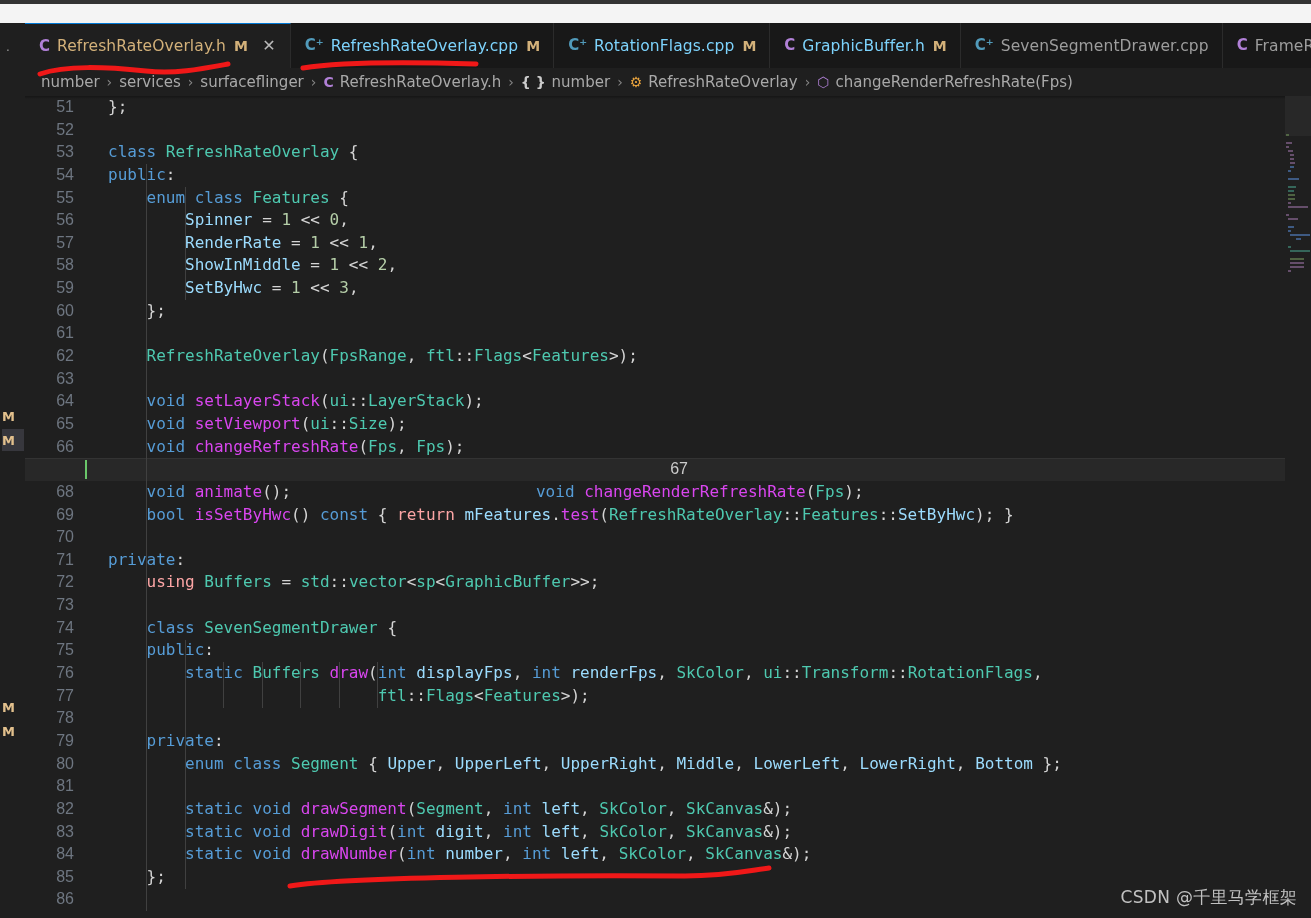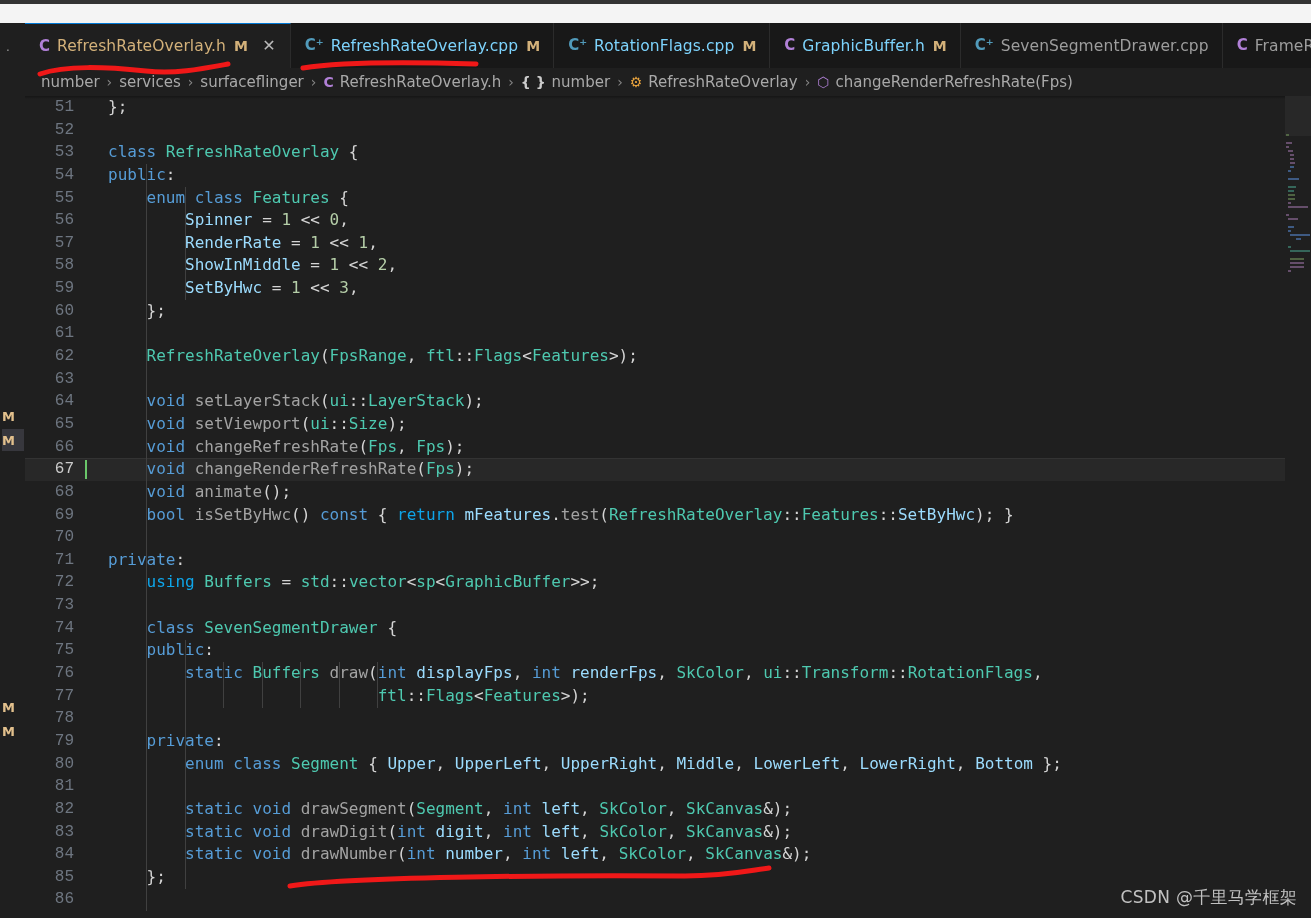--- a/index.html
+++ b/index.html
@@ -108,52 +108,52 @@
     position: absolute; top: 0; left: 0; right: 0; bottom: 0;
     font-family: "DejaVu Sans Mono", "Liberation Mono", monospace;
     font-size: 16px;
     line-height: 22.65px;
     white-space: pre;
   }
   .row {
     position: relative; height: 22.65px;
     display: flex; align-items: center;
   }
-  .row.current { background: #282828; }
+  .row.current { background: #282828; flex-direction: column; }
   .row.current::after {
     content:""; position:absolute; left:0; right:0; top:0; height:1px; background:#333;
   }
   .ln {
     width: 58px; flex: none; text-align: right; padding-right: 9px;
     color: #6e7681; font-size: 16px;
-    font-family: Liberation Mono, monospace;
+    font-family: Liberation Sans, sans-serif;
   }
   .row.current .ln { color: #cccccc; }
   .caret {
     position: absolute; left: 60px; top: 2px; width: 2px; height: 19px;
     background: #6ac76a;
   }
   .code {
     padding-left: 25px;
     color: #cccccc;
     font-family: "DejaVu Sans Mono", "Liberation Mono", monospace;
     font-size: 16px;
     position: relative;
   }
   
   .guide {
     position: absolute; width: 1px; background: #404040; top: 0; height: 22.65px;
   }
 
   
   .kw   { color: #569cd6; }  
-  .kwc  { color: #0ea5e9; }  
+  .kwc  { color: #fca5a5; }  
   .type { color: #4ec9b0; }  
   .ident{ color: #9cdcfe; }  
-  .fn   { color: #a3a3a3; }  
+  .fn   { color: #d946ef; }  
   .num  { color: #b5cea8; }
   .op   { color: #d4d4d4; }
 
   
   .minimap {
     position: absolute; top: 96px; right: 0; width: 26px; height: 822px;
     background: #1f1f1f; overflow: hidden;
   }
   .mm-line { position: absolute; height: 2px; border-radius: 0; }
   .mm-slider {

